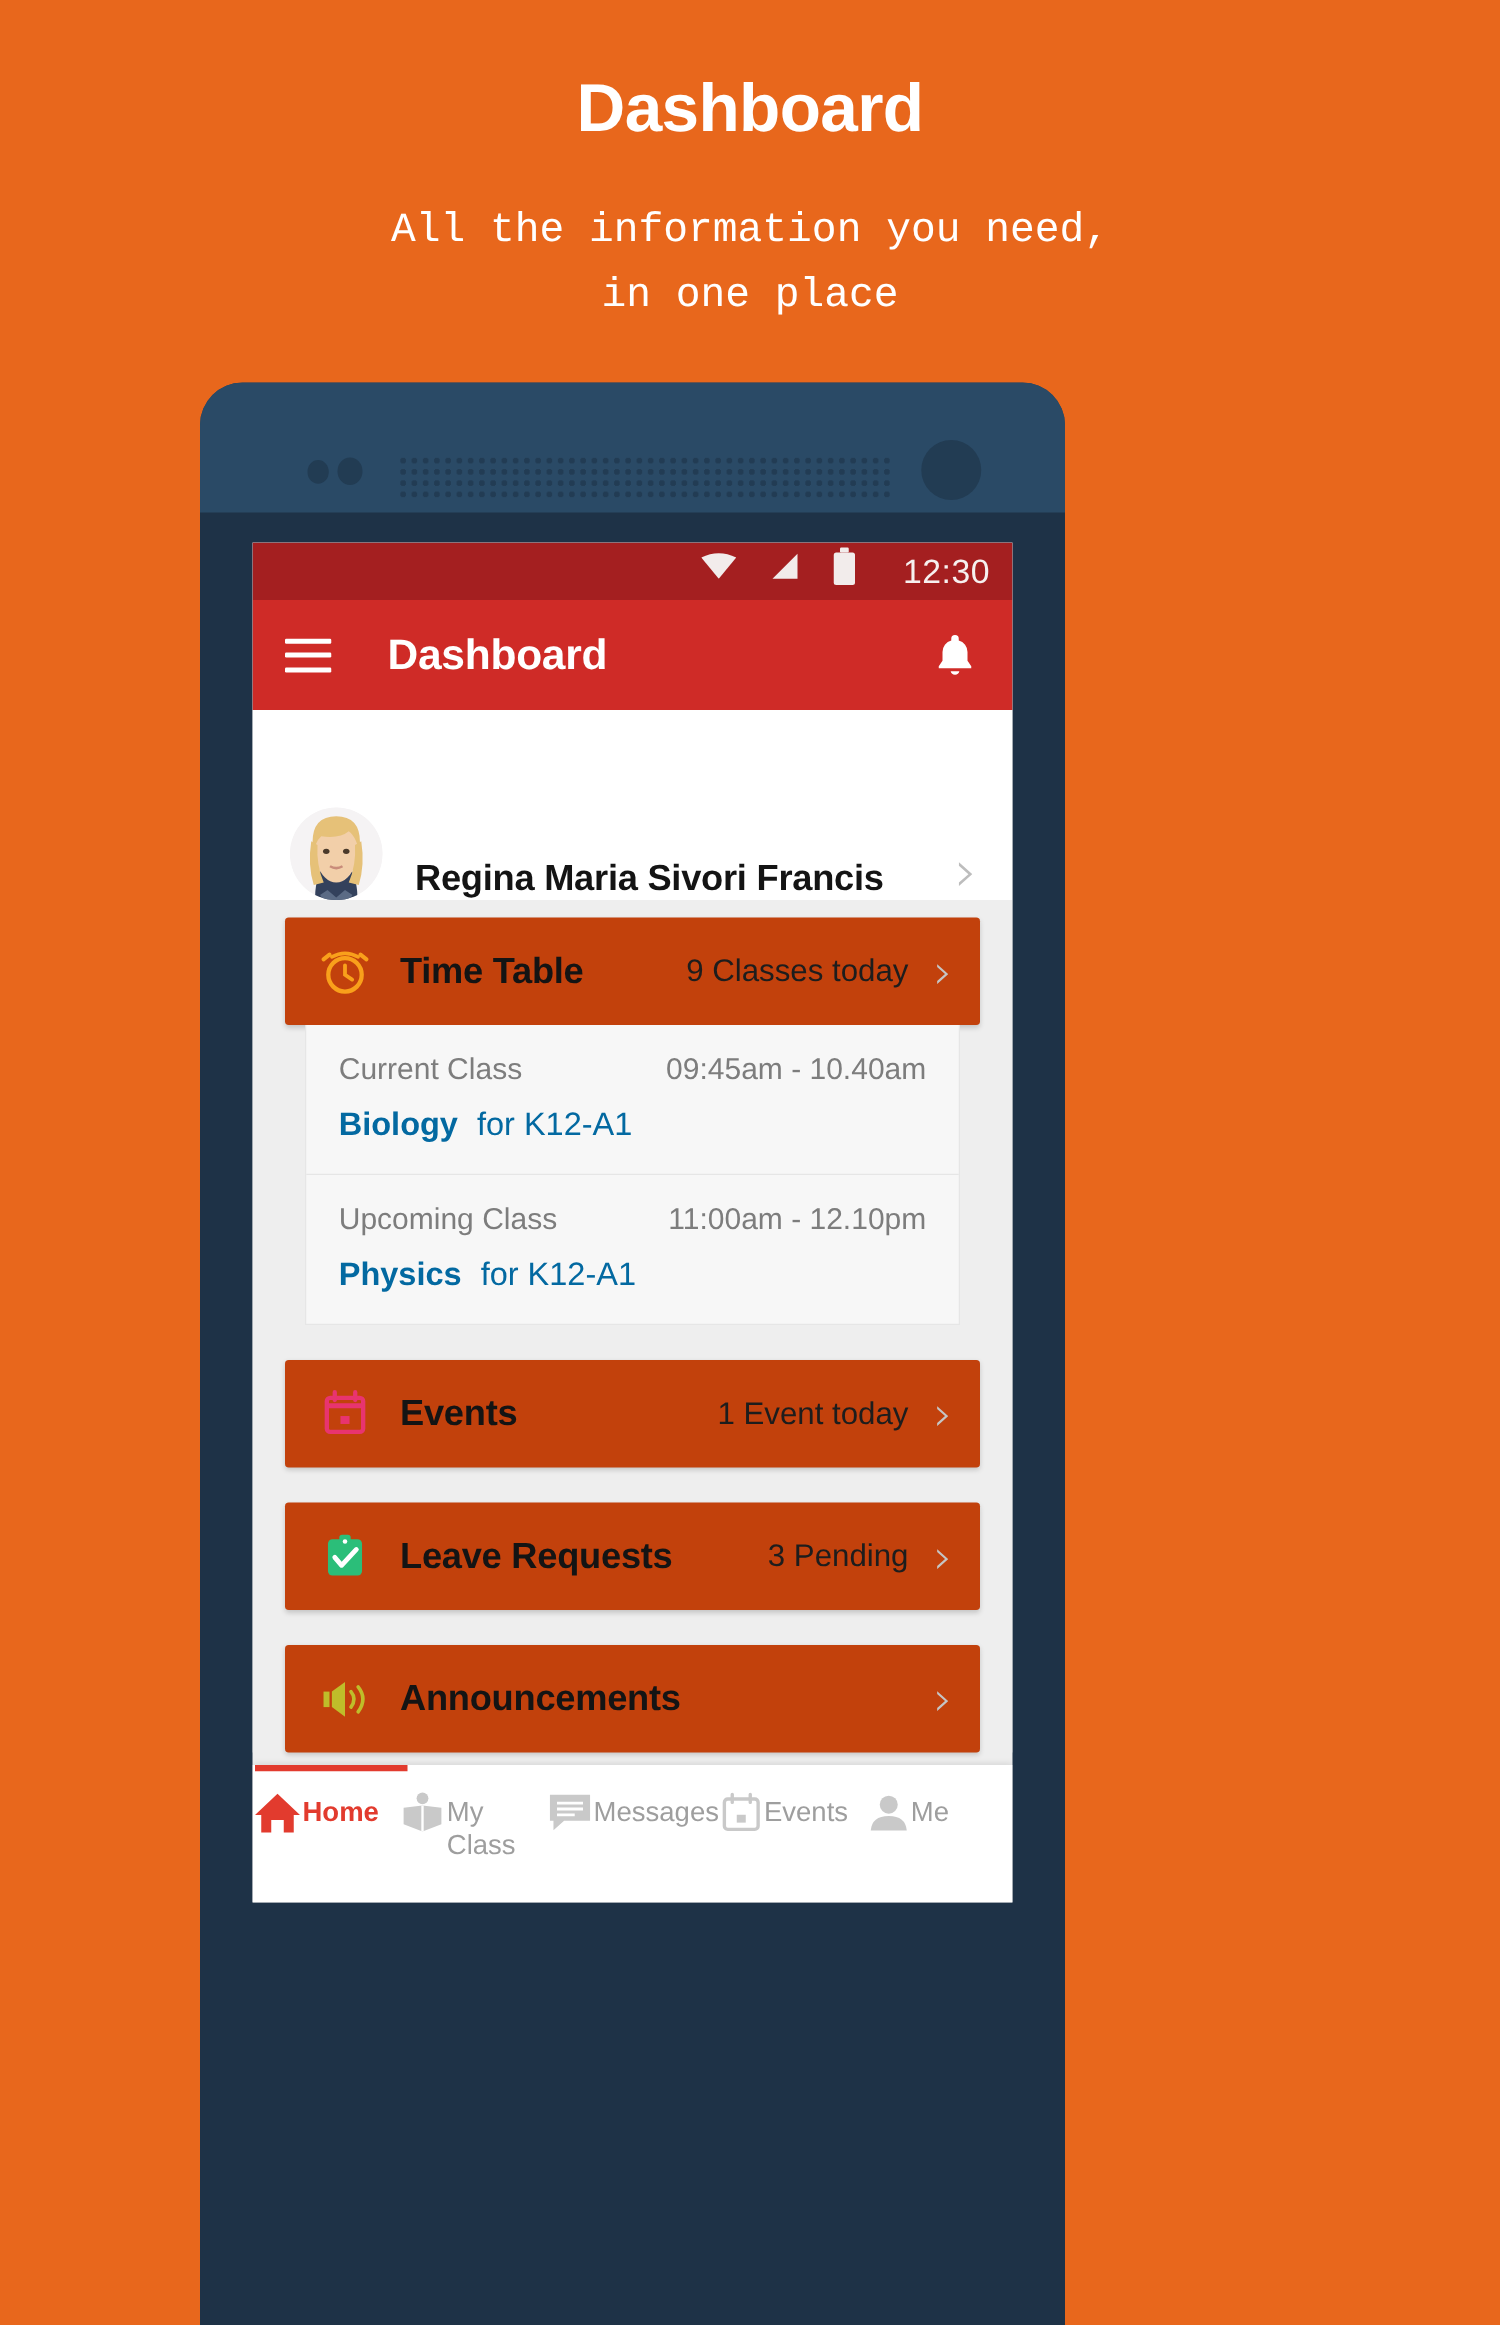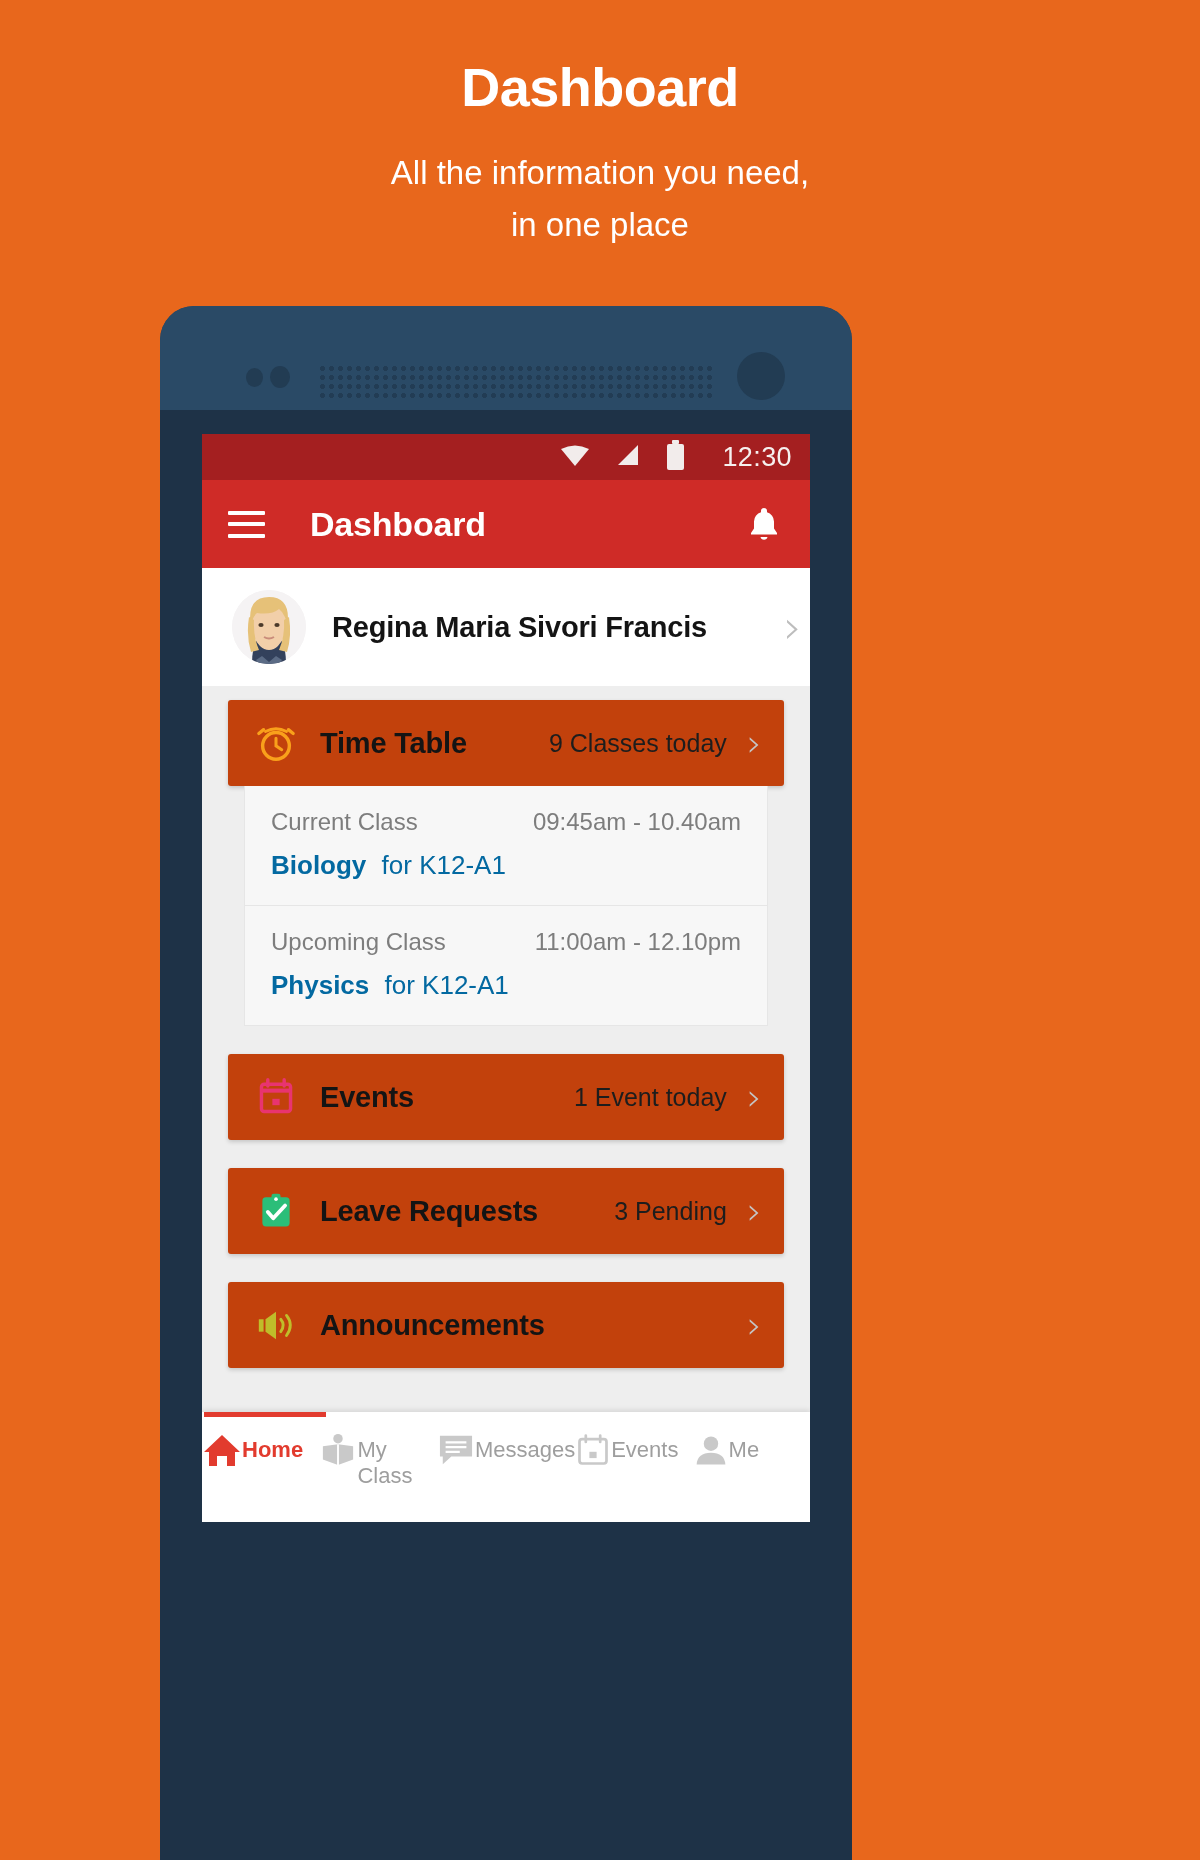--- a/index.html
+++ b/index.html
@@ -13,21 +13,22 @@
   .promo{
     position:absolute;top:0;left:0;width:1200px;
     text-align:center;color:#ffffff;
   }
   .promo-title{
     font-size:54px;font-weight:bold;letter-spacing:-0.5px;
     margin-top:58px;line-height:1.1;
   }
   .promo-sub{
     font-size:33px;font-weight:400;line-height:1.55;
-    margin-top:30px;
+    margin-top:42px;
+    font-family:Liberation Mono, monospace;
   }
 
   
   .phone{
     position:absolute;left:160px;top:306px;
     width:692px;height:1554px;
     background:#28455f;
     border-radius:34px 34px 0 0;
     box-shadow:0 0 0 0 rgba(0,0,0,0);
     overflow:hidden;
@@ -54,40 +55,40 @@
   .screen{
     position:absolute;left:202px;top:434px;
     width:608px;height:1088px;
     background:#eeeeee;
     overflow:hidden;
   }
   .statusbar{
     height:46px;background:#a41f20;display:flex;align-items:center;
     justify-content:flex-end;padding-right:18px;box-sizing:border-box;
   }
-  .sb-icons{display:flex;align-items:center;gap:27px;}
+  .sb-icons{display:flex;gap:27px;}
   .wifi{width:28px;height:21px;}
   .signal{width:24px;height:22px;}
   .batt{width:17px;height:26px;background:#f2eceb;border-radius:2px;position:relative;}
   .batt:before{content:"";position:absolute;left:5px;top:-4px;width:7px;height:4px;background:#f2eceb;border-radius:1px;}
   .sb-time{color:#f6f0ef;font-size:27px;font-weight:400;margin-left:11px;letter-spacing:0.4px;}
 
   .appbar{
     height:88px;background:#cf2b27;display:flex;align-items:center;
     padding:0 26px;box-sizing:border-box;
   }
   .hamburger{width:37px;height:27px;display:flex;flex-direction:column;justify-content:space-between;cursor:pointer;}
   .hamburger span{display:block;height:4px;background:#fff;border-radius:1px;}
   .appbar-title{color:#ffffff;font-size:34px;font-weight:bold;margin-left:45px;flex:1;letter-spacing:-0.2px;}
   .bell{width:32px;height:36px;position:relative;margin-right:4px;}
 
   
   .profile{
-    background:#ffffff;height:118px;display:flex;align-items:center;
-    padding:0 8px 0 30px;box-sizing:border-box;
+    background:#ffffff;height:152px;display:flex;align-items:flex-end;
+    padding:0 28px 0 30px;box-sizing:border-box;
   }
   .avatar{
     width:74px;height:74px;border-radius:50%;flex:0 0 auto;overflow:hidden;
     background:#f4f2f3;position:relative;
   }
   .profile-txt{flex:1;margin-left:26px;}
   .profile-name{font-size:29px;font-weight:bold;color:#141414;letter-spacing:-0.2px;}
   .profile-role{font-size:23px;color:#4b4b4b;margin-top:6px;}
   .profile-role .lbl{color:#8a8a8a;}
   .chev{color:#bdbdbd;font-size:46px;font-weight:300;line-height:1;font-family:"DejaVu Sans",sans-serif;}

